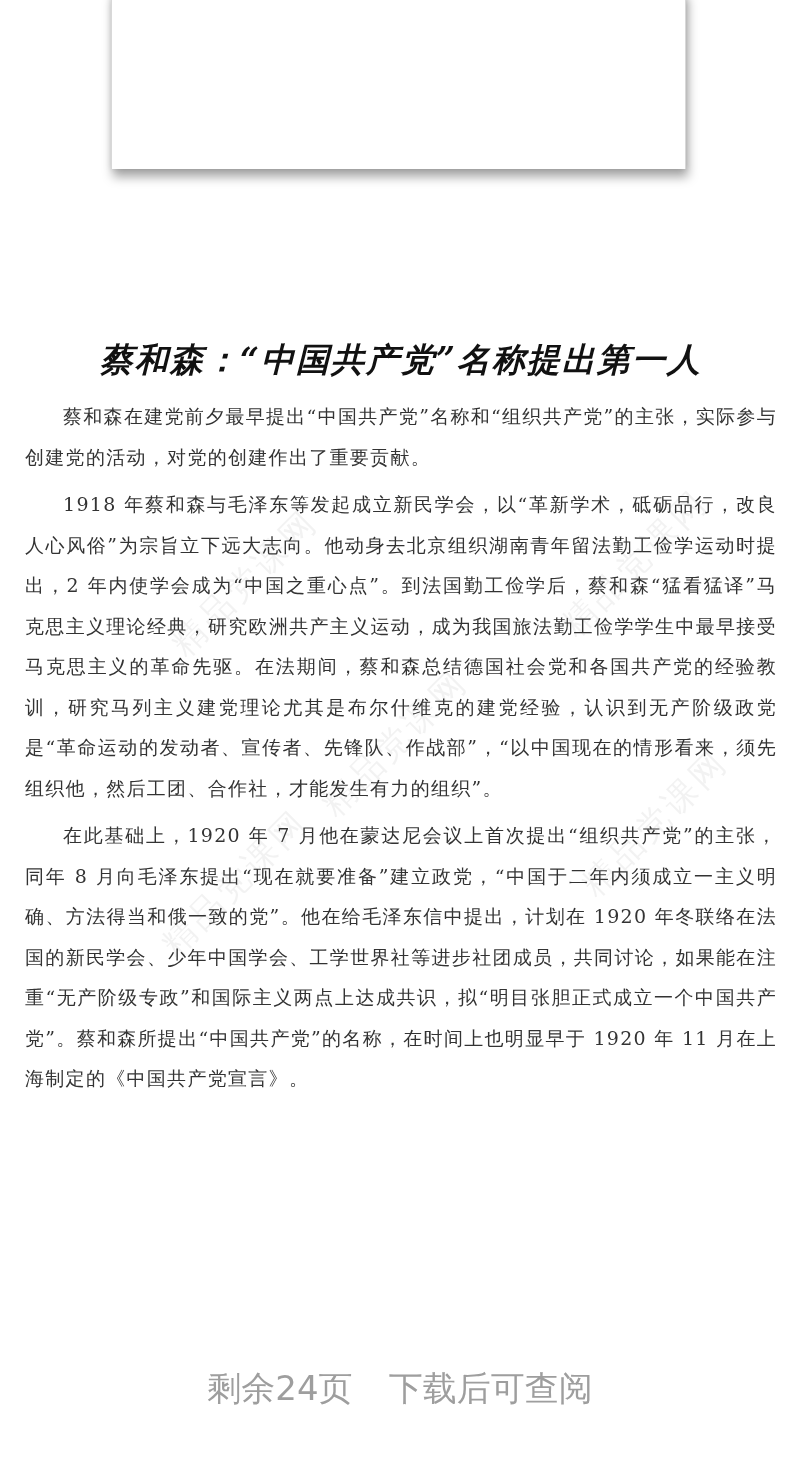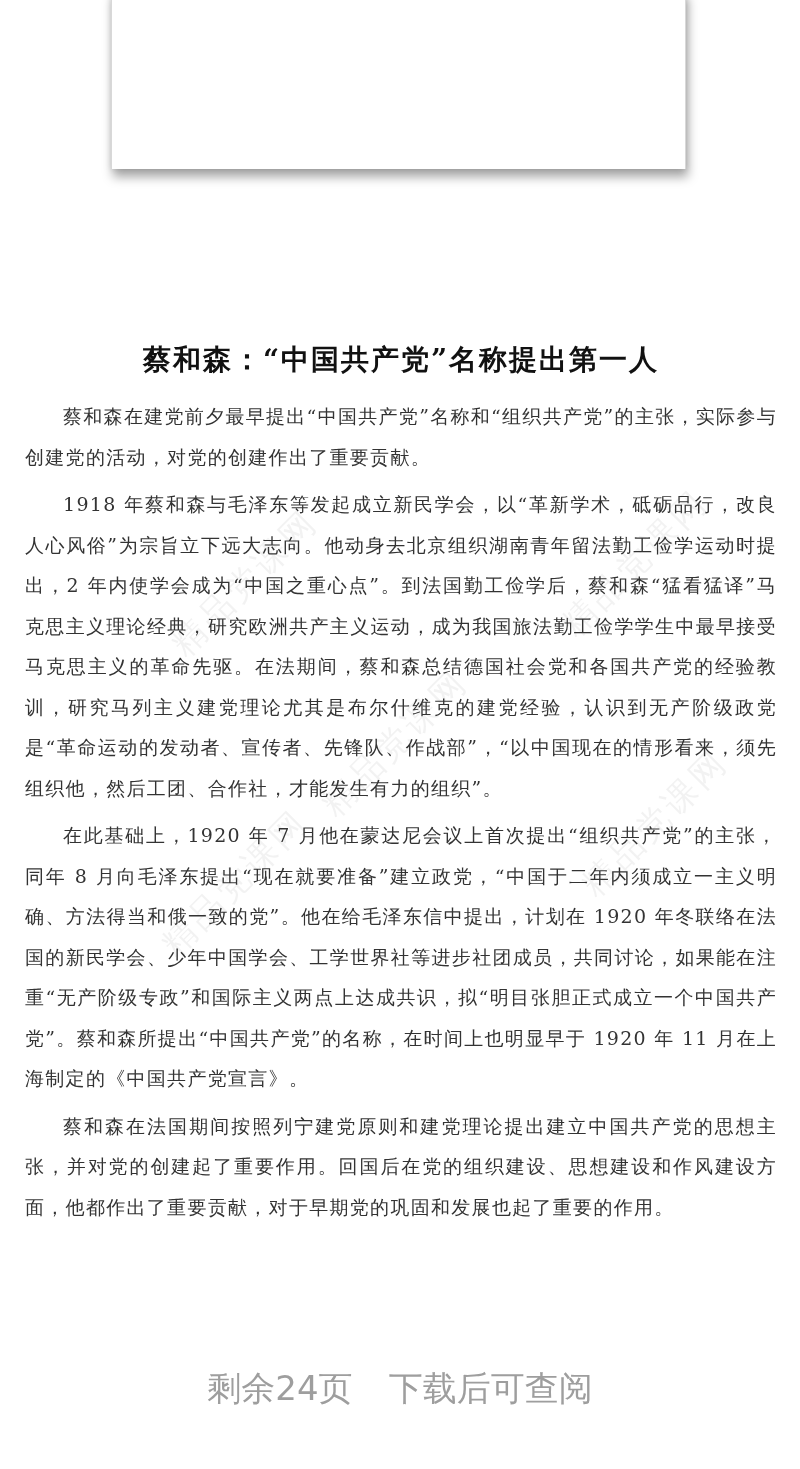--- a/index.html
+++ b/index.html
@@ -29,25 +29,26 @@
     .doc-body {
       position: absolute;
       left: 25px;
       top: 338px;
       width: 752px;
     }
     .doc-title {
       text-align: center;
       font-family: "DejaVu Serif", "Liberation Serif", serif;
       font-weight: bold;
-      font-size: 28px;
+      font-size: 33px;
       letter-spacing: 2px;
       color: #111111;
       margin: 0 0 14px 0;
       line-height: 44px;
+      font-style: italic;
     }
     .para {
       font-size: 19px;
       line-height: 40.5px;
       text-indent: 2em;
       text-align: justify;
       letter-spacing: 1.3px;
       margin: 0 0 7px 0;
       color: #333333;
     }
@@ -96,18 +97,17 @@
   <div class="watermark" style="left:300px; top:720px;">精品党课网</div>
   <div class="watermark" style="left:140px; top:860px;">精品党课网</div>
   <div class="watermark" style="left:560px; top:800px;">精品党课网</div>
 </div>
 
 <div class="doc-body">
   <h1 class="doc-title">蔡和森：“中国共产党”名称提出第一人</h1>
   <p class="para">蔡和森在建党前夕最早提出“中国共产党”名称和“组织共产党”的主张，实际参与创建党的活动，对党的创建作出了重要贡献。</p>
   <p class="para">1918 年蔡和森与毛泽东等发起成立新民学会，以“革新学术，砥砺品行，改良人心风俗”为宗旨立下远大志向。他动身去北京组织湖南青年留法勤工俭学运动时提出，2 年内使学会成为“中国之重心点”。到法国勤工俭学后，蔡和森“猛看猛译”马克思主义理论经典，研究欧洲共产主义运动，成为我国旅法勤工俭学学生中最早接受马克思主义的革命先驱。在法期间，蔡和森总结德国社会党和各国共产党的经验教训，研究马列主义建党理论尤其是布尔什维克的建党经验，认识到无产阶级政党是“革命运动的发动者、宣传者、先锋队、作战部”，“以中国现在的情形看来，须先组织他，然后工团、合作社，才能发生有力的组织”。</p>
   <p class="para">在此基础上，1920 年 7 月他在蒙达尼会议上首次提出“组织共产党”的主张，同年 8 月向毛泽东提出“现在就要准备”建立政党，“中国于二年内须成立一主义明确、方法得当和俄一致的党”。他在给毛泽东信中提出，计划在 1920 年冬联络在法国的新民学会、少年中国学会、工学世界社等进步社团成员，共同讨论，如果能在注重“无产阶级专政”和国际主义两点上达成共识，拟“明目张胆正式成立一个中国共产党”。蔡和森所提出“中国共产党”的名称，在时间上也明显早于 1920 年 11 月在上海制定的《中国共产党宣言》。</p>
-  <p class="para">蔡和森在法国期间按照列宁建党原则和建党理论提出建立中国共产党的思想主张，并对党的创建起了重要作用。回国后在党的组织建设、思想建设和作风建设方面，他都作出了重要贡献，对于早期党的巩固和发展也起了重要的作用。</p>
 </div>
 
 <div class="remaining-banner">
   <span>剩余24页</span><span class="gap"></span><span>下载后可查阅</span>
 </div>
 
 </body></html>

